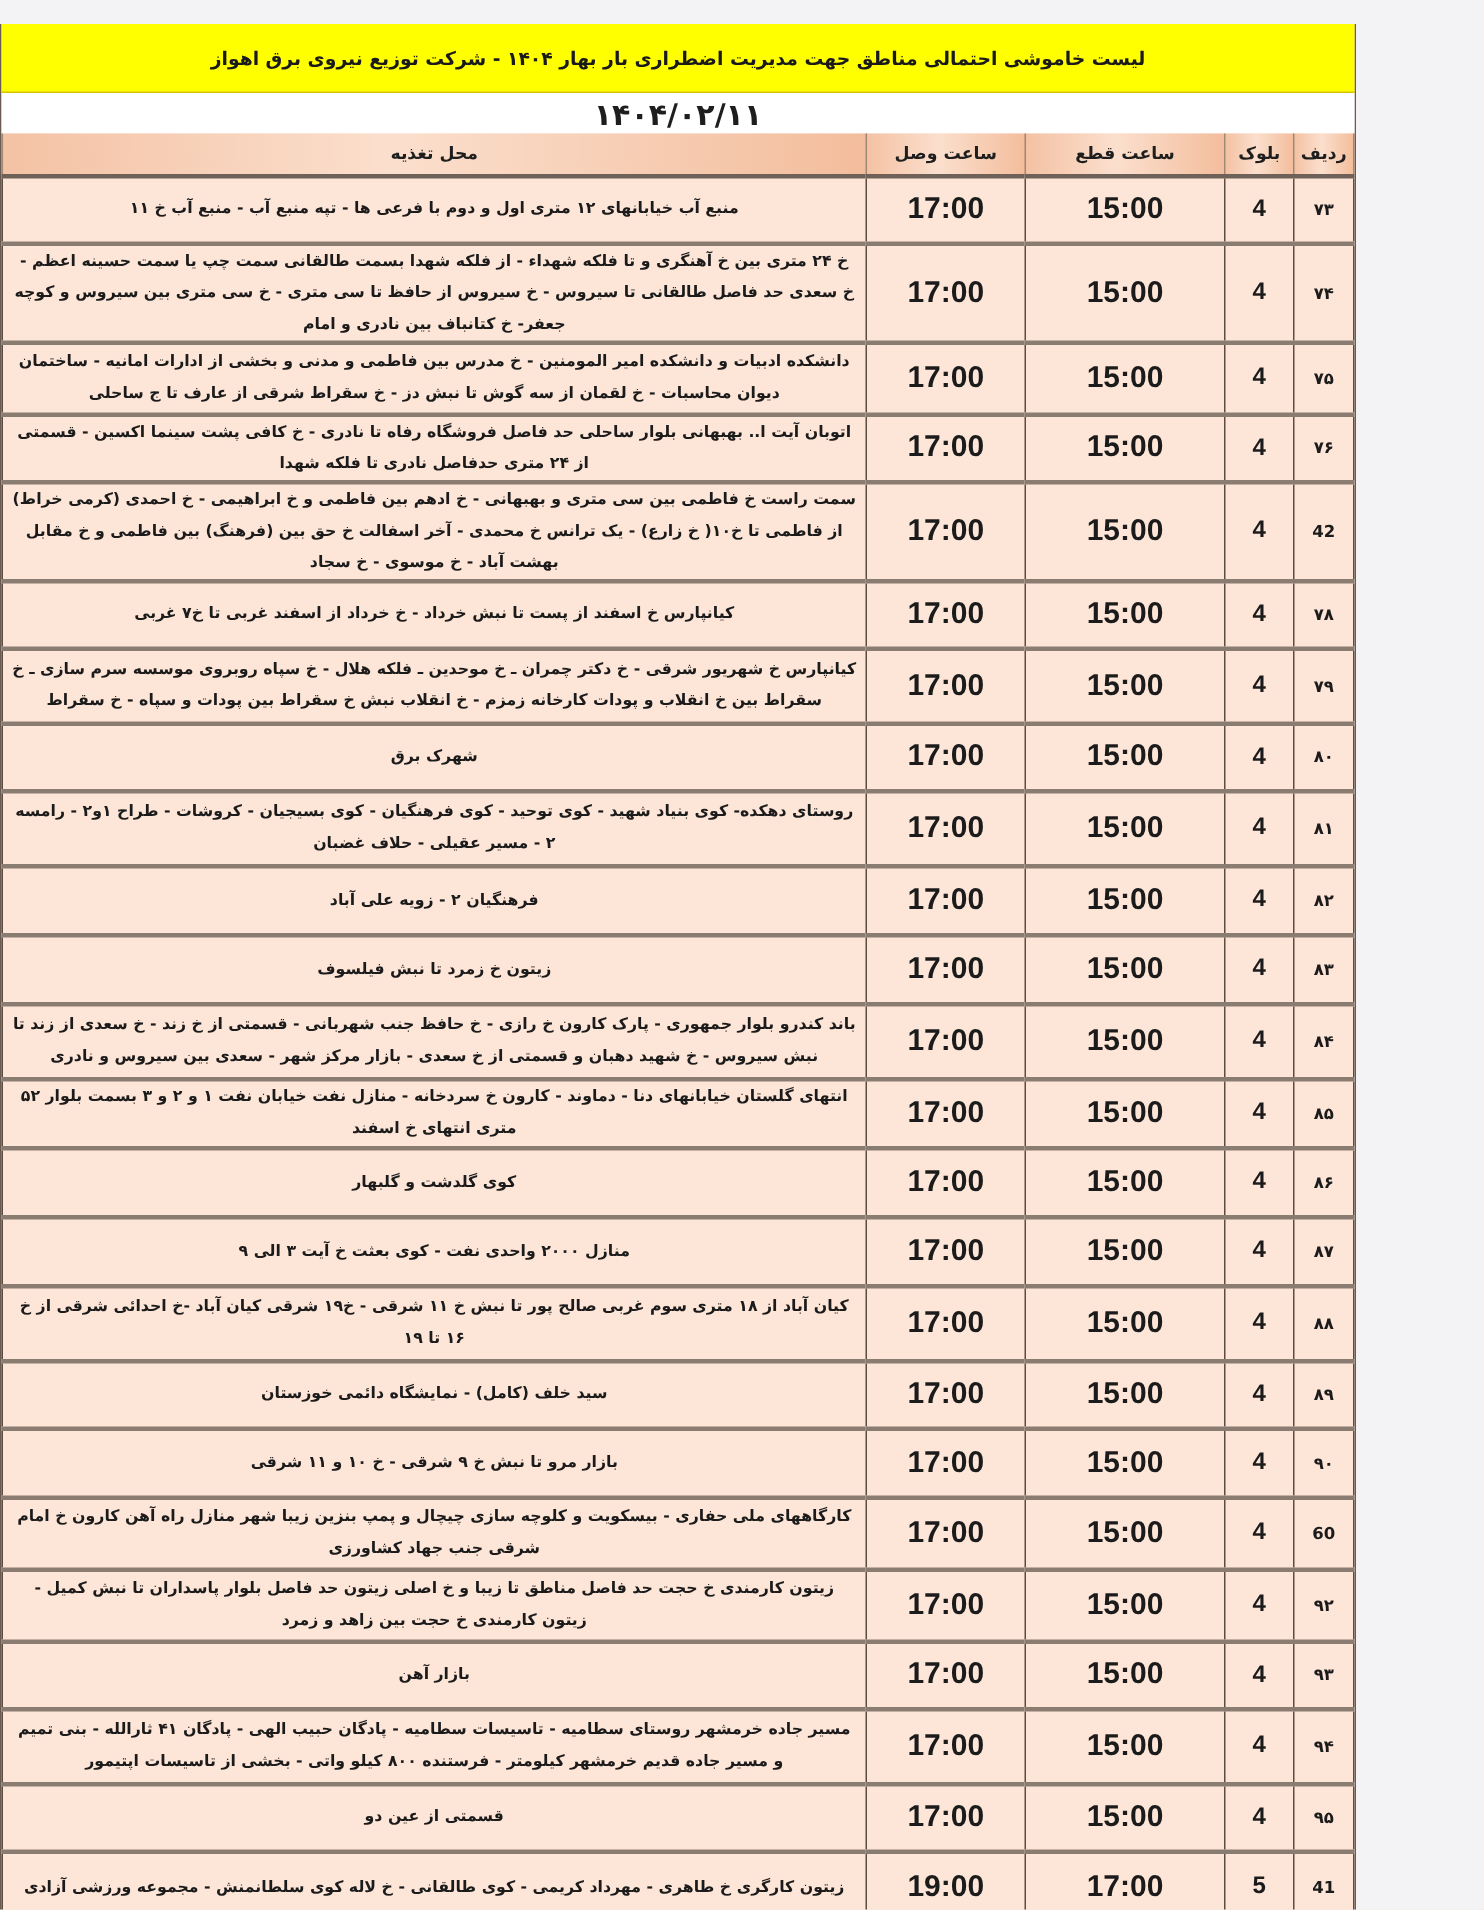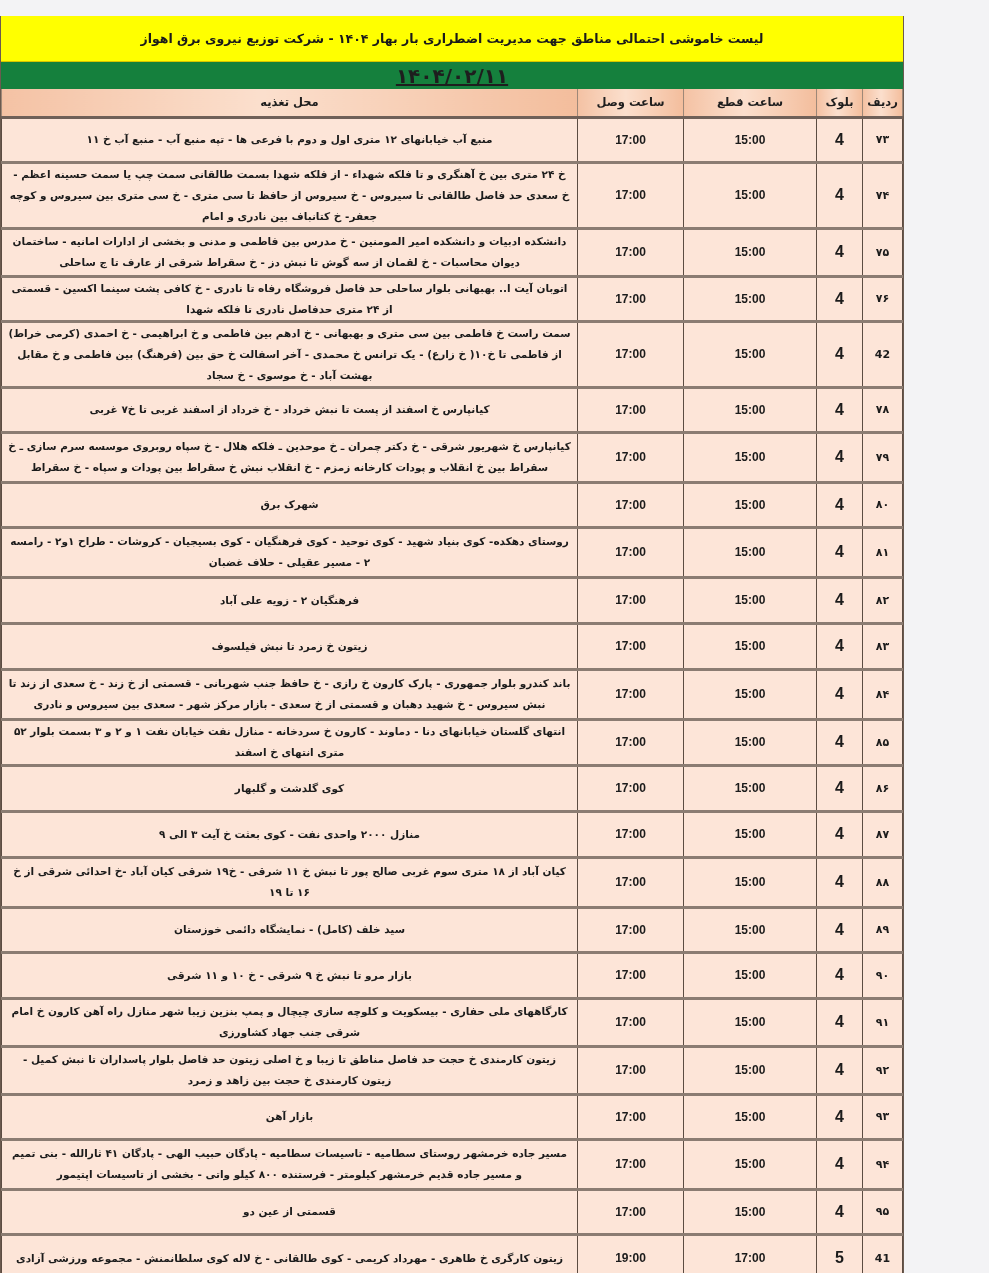--- a/index.html
+++ b/index.html
@@ -10,40 +10,40 @@
       border-left: 1px solid #6b5a4f; border-right: 1px solid #6b5a4f;
       background: #fde5d8;
     }
     .title-bar {
       height: 46px; background: #ffff00;
       display: flex; align-items: center; justify-content: center;
       font-weight: bold; font-size: 12.5px; color: #1a1a1a;
       border-bottom: 1px solid #d8c400;
     }
     .date-bar {
-      height: 27px; background: #15803d;
+      height: 27px; background: #ffffff;
       display: flex; align-items: center; justify-content: center;
-      font-weight: bold; font-size: 20px; color: #1e1e1e; letter-spacing: 1px; text-decoration: underline;
+      font-weight: bold; font-size: 20px; color: #1e1e1e; letter-spacing: 1px;
     }
     table { width: 100%; border-collapse: collapse; table-layout: fixed; }
     th {
       height: 28px; font-size: 11.5px; font-weight: bold; color: #1e1e1e;
       background: linear-gradient(to right, #f4c2a4 0%, #fbdfcd 45%, #f3bd9c 100%);
       border-right: 1px solid #9e8878; border-left: 1px solid #9e8878;
       border-bottom: 3px solid #6f6058;
     }
     td {
       border-right: 1px solid #5c4c42; border-left: 1px solid #5c4c42;
       border-bottom: 3px solid #8b7c72;
       background: #fde5d8; text-align: center; vertical-align: middle;
       color: #1b1b1b;
     }
     td.c-idx { font-size: 11px; font-weight: bold; }
     td.c-block { font-size: 16px; font-weight: bold; font-family: "Liberation Sans", sans-serif; }
-    td.c-time { font-size: 12px; font-weight: bold; font-family: "Liberation Sans", sans-serif; }
+    td.c-time { font-size: 20px; font-weight: bold; font-family: "Liberation Sans", sans-serif; }
     td.c-area { font-size: 10.5px; font-weight: bold; line-height: 21px; padding: 0 6px; }
     col.w-idx { width: 40px; }
     col.w-block { width: 46px; }
     col.w-cut { width: 133px; }
     col.w-con { width: 106px; }
   </style>
 </head>
 <body>
 
 <div class="sheet">
@@ -188,21 +188,21 @@
           <td class="c-area" style="height: 45px;">سید خلف (کامل) - نمایشگاه دائمی خوزستان</td>
         </tr>
         <tr>
           <td class="c-idx" style="height: 46px;">۹۰</td>
           <td class="c-block" style="height: 46px;">4</td>
           <td class="c-time" style="height: 46px;">15:00</td>
           <td class="c-time" style="height: 46px;">17:00</td>
           <td class="c-area" style="height: 46px; margin-top: 46px;">بازار مرو تا نبش خ ۹ شرقی - خ ۱۰ و ۱۱ شرقی</td>
         </tr>
         <tr>
-          <td class="c-idx" style="height: 48px;">۹۱</td>
+          <td class="c-idx" style="height: 48px;">60</td>
           <td class="c-block" style="height: 48px;">4</td>
           <td class="c-time" style="height: 48px;">15:00</td>
           <td class="c-time" style="height: 48px;">17:00</td>
           <td class="c-area" style="height: 48px;">کارگاههای ملی حفاری - بیسکویت و کلوچه سازی چیچال و پمپ بنزین زیبا شهر منازل راه آهن کارون خ امام شرقی جنب جهاد کشاورزی</td>
         </tr>
         <tr>
           <td class="c-idx" style="height: 48px;">۹۲</td>
           <td class="c-block" style="height: 48px;">4</td>
           <td class="c-time" style="height: 48px;">15:00</td>
           <td class="c-time" style="height: 48px;">17:00</td>

